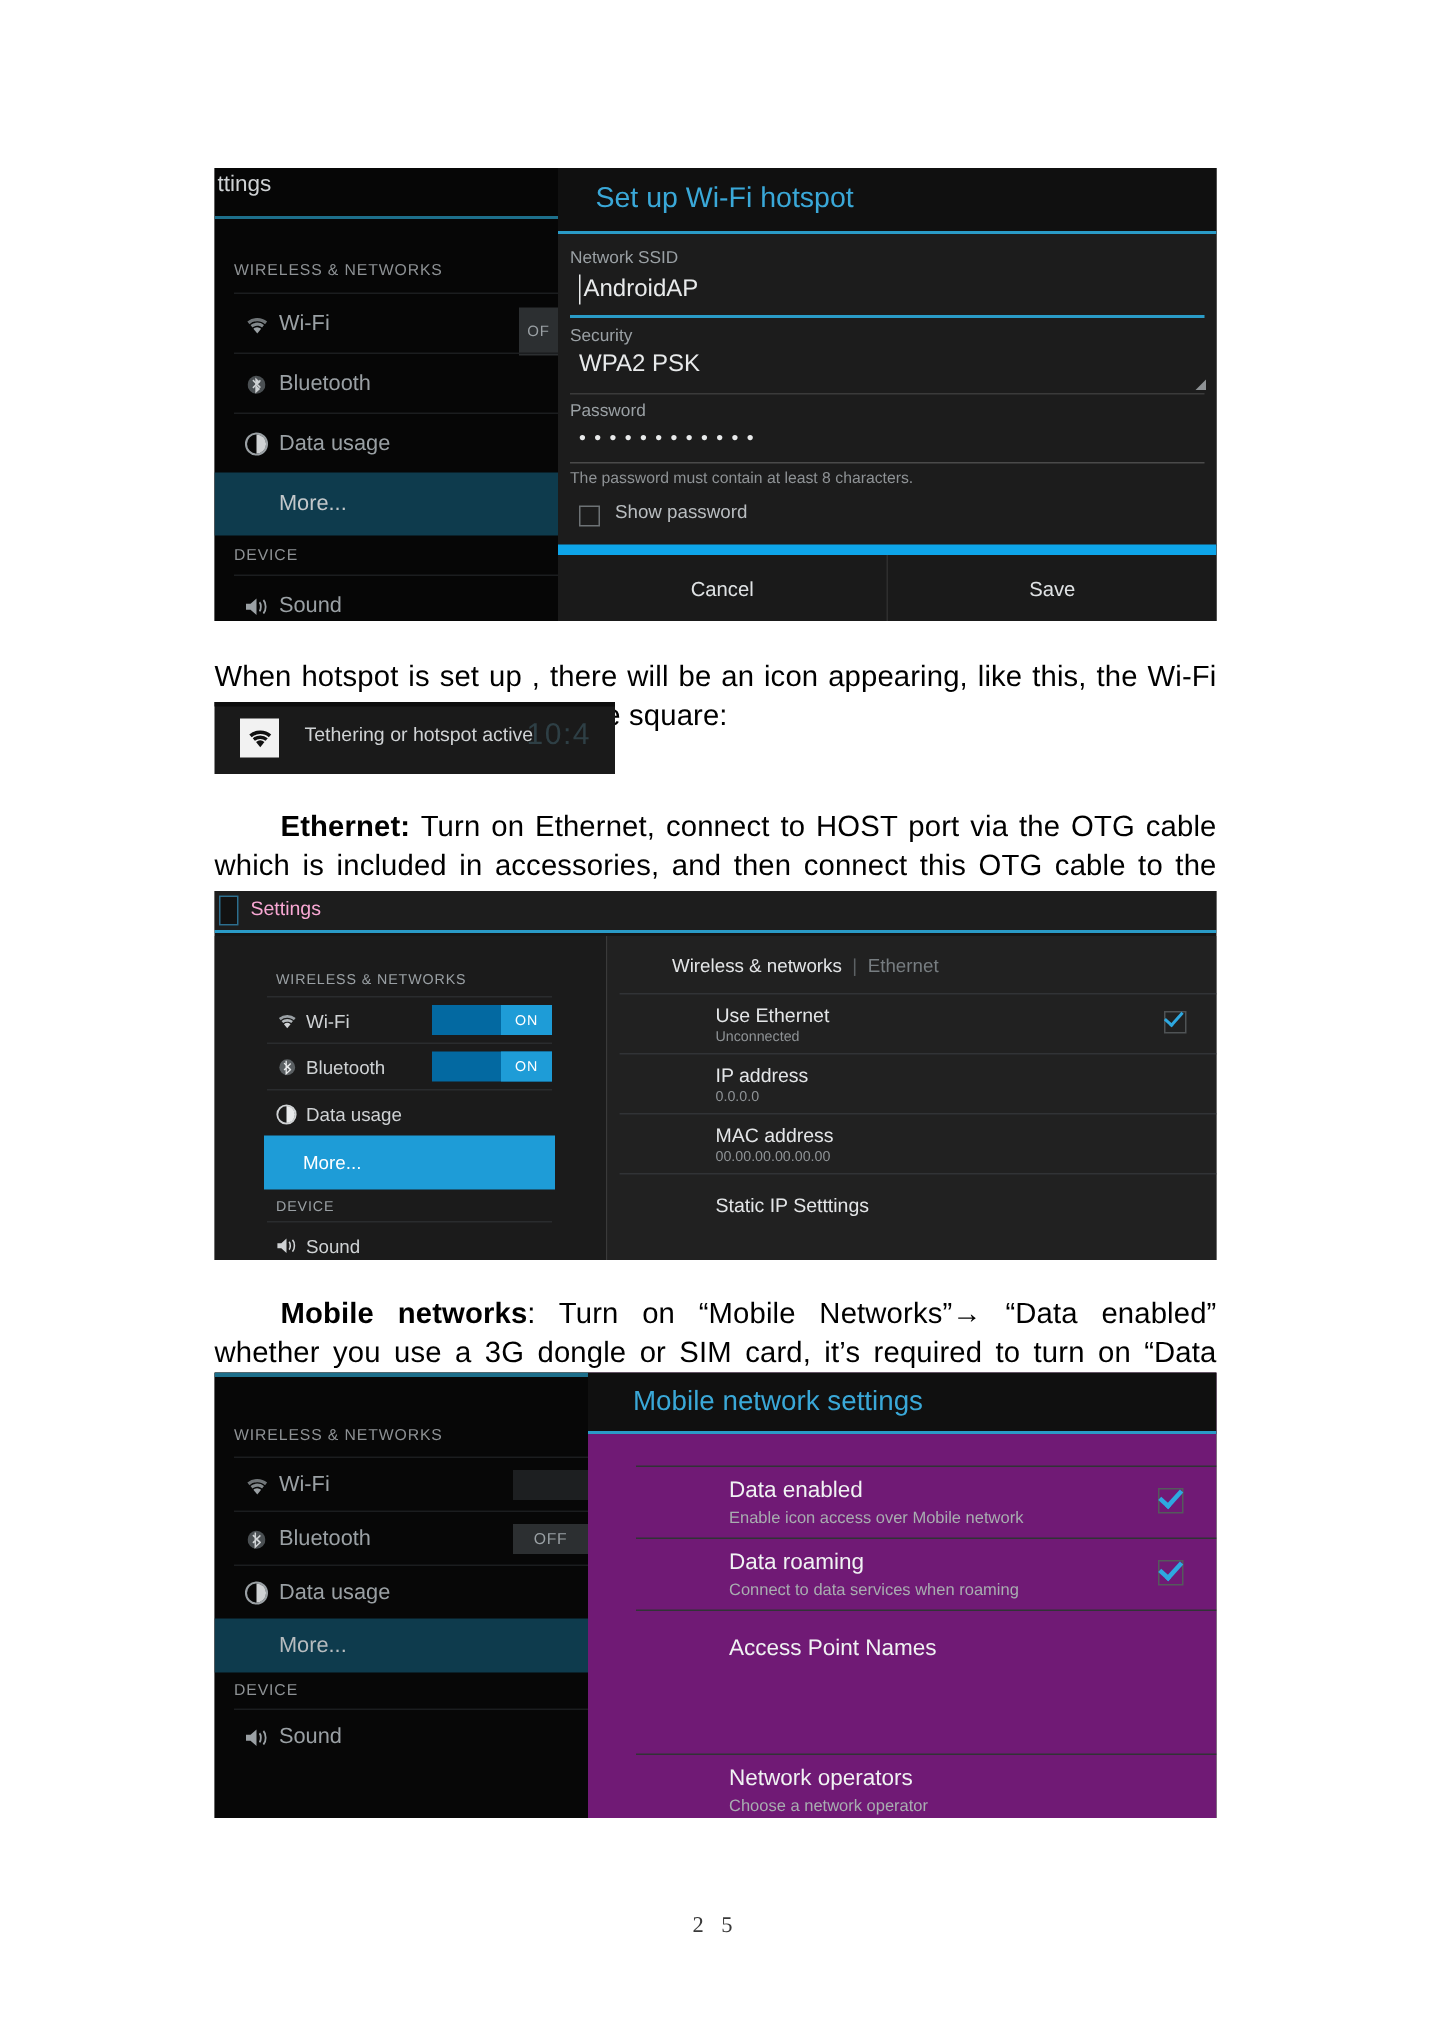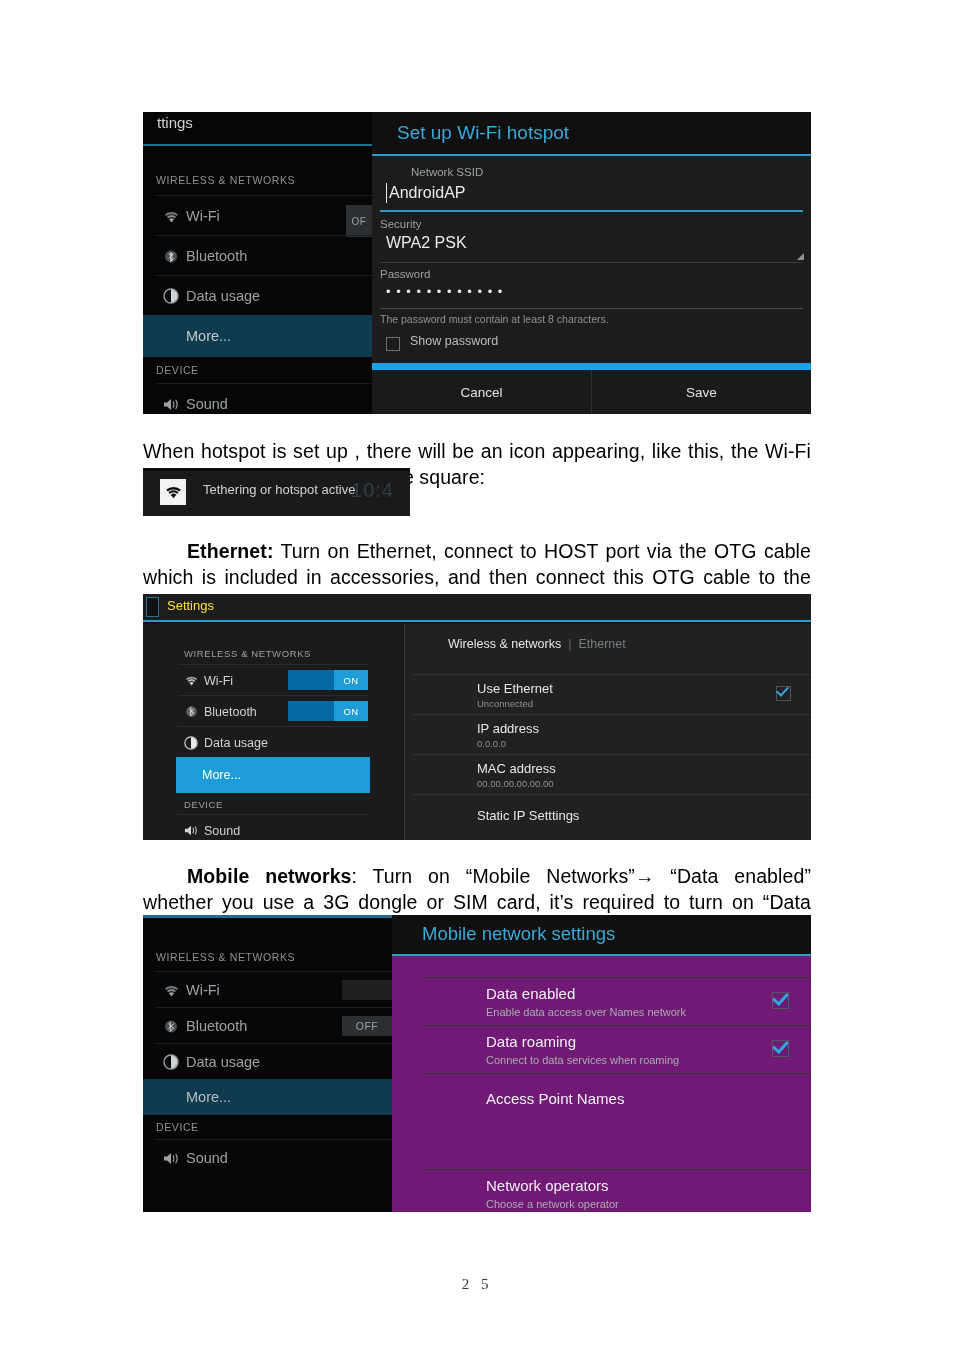--- a/index.html
+++ b/index.html
@@ -45,21 +45,21 @@
   }
 
   
   #shot1{ left:143px; top:112px; width:668px; height:302px; background:#000; }
   #shot1 .left-col{
     position:absolute;left:0;top:0;width:229px;height:100%;
     background:#060606;
   }
   #shot1 .s1-title{
     position:absolute;left:0;top:2px;height:26px;width:229px;
-    color:#cfd2d4;font-size:15px;padding-left:14px;box-sizing:border-box;
+    color:#cfd2d4;font-size:15px;padding-left:2px;box-sizing:border-box;
     overflow:hidden;
   }
   #shot1 .s1-titlerule{
     position:absolute;left:0;top:32px;width:229px;height:2px;background:#1d6f8b;
   }
   #shot1 .grp{
     position:absolute;left:13px;width:216px;color:#8e9295;
     font-size:10.5px;letter-spacing:.6px;
   }
   #shot1 .row{
@@ -140,21 +140,21 @@
 
   
   #shot2{left:143px;top:594px;width:668px;height:246px;background:#161616;}
   #shot2 .abar{
     position:absolute;left:0;top:0;right:0;height:26px;background:#1d1d1d;
   }
   #shot2 .abar .gicon{
     position:absolute;left:3px;top:3px;width:13px;height:20px;background:#121212;
     border:1px solid #2d6e8e;box-sizing:border-box;
   }
-  #shot2 .abar .t{position:absolute;left:24px;top:4px;color:#fde047;font-size:13px;}
+  #shot2 .abar .t{position:absolute;left:24px;top:4px;color:#f9a8d4;font-size:13px;}
   #shot2 .abar .rule{position:absolute;left:0;right:0;bottom:-2px;height:2px;background:#2a9bc7;}
   #shot2 .lpane{position:absolute;left:0;top:30px;width:261px;bottom:0;background:#1b1b1b;}
   #shot2 .rpane{position:absolute;left:262px;top:30px;right:0;bottom:0;background:#212121;}
   #shot2 .divider{position:absolute;left:261px;top:30px;bottom:0;width:1px;background:#3a3a3a;}
   #shot2 .grp{position:absolute;left:41px;color:#9aa0a4;font-size:9.5px;letter-spacing:.6px;}
   #shot2 .row{
     position:absolute;left:35px;width:190px;height:31px;border-top:1px solid #2a2c2e;
     color:#cfd2d4;font-size:12.5px;display:flex;align-items:center;
   }
   #shot2 .row .ico{width:26px;display:flex;justify-content:center;align-items:center;}
@@ -168,21 +168,21 @@
   }
   #shot2 .tog .on{
     width:34px;background:#1e9cd7;color:#fff;font-size:9.5px;
     display:flex;align-items:center;justify-content:center;letter-spacing:.5px;
   }
   #shot2 .crumb{position:absolute;left:43px;top:13px;font-size:12.5px;}
   #shot2 .crumb .a{color:#e4e6e8;}
   #shot2 .crumb .bar{color:#5c6164;margin:0 7px;}
   #shot2 .crumb .b{color:#777d81;}
   #shot2 .item{
-    position:absolute;left:8px;right:0;height:40px;border-top:1px solid #313336;margin-top:12px;
+    position:absolute;left:8px;right:0;height:40px;border-top:1px solid #313336;
   }
   #shot2 .item .t1{position:absolute;left:64px;top:6px;color:#e4e6e8;font-size:13px;}
   #shot2 .item .t2{position:absolute;left:64px;top:23px;color:#8e9295;font-size:9.5px;}
   #shot2 .item .t1only{position:absolute;left:64px;top:13px;color:#e4e6e8;font-size:13px;}
   #shot2 .chk{
     position:absolute;right:20px;top:11px;width:13px;height:13px;
     border:1px solid #4f5355;
   }
   #shot2 .chk.on:after{
     content:"";position:absolute;left:2px;top:-3px;width:5px;height:10px;
@@ -292,21 +292,21 @@
       <span class="lbl">Sound</span>
     </div>
   </div>
 
   <div class="dlg">
     <div class="dlg-head">
       <span class="t">Set up Wi-Fi hotspot</span>
       <span class="rule"></span>
     </div>
     <div class="dlg-body">
-      <span class="fl" style="top:10px;margin-left:31px;">Network SSID</span>
+      <span class="fl" style="top:10px;">Network SSID</span>
       <span class="caret" style="left:14px;top:27px;height:20px;"></span>
       <span class="fv" style="top:28px;left:17px;">AndroidAP</span>
       <span class="underline" style="top:54px;background:#2a9bc7;"></span>
 
       <span class="fl" style="top:62px;">Security</span>
       <span class="fv" style="top:78px;">WPA2 PSK</span>
       <span class="spin" style="top:97px;"></span>
       <span class="underline" style="top:106px;background:#3a3a3a;height:1px;"></span>
 
       <span class="fl" style="top:112px;">Password</span>
@@ -498,21 +498,21 @@
   </div>
 
   <div class="rpane">
     <div class="head">
       <span class="t">Mobile network settings</span>
       <span class="rule"></span>
     </div>
 
     <div class="item" style="top:62px;">
       <span class="t1">Data enabled</span>
-      <span class="t2">Enable data access over Names network</span>
+      <span class="t2">Enable icon access over Mobile network</span>
       <span class="chk on"></span>
     </div>
 
     <div class="item" style="top:110px;">
       <span class="t1">Data roaming</span>
       <span class="t2">Connect to data services when roaming</span>
       <span class="chk on"></span>
     </div>
 
     <div class="item" style="top:158px;">

